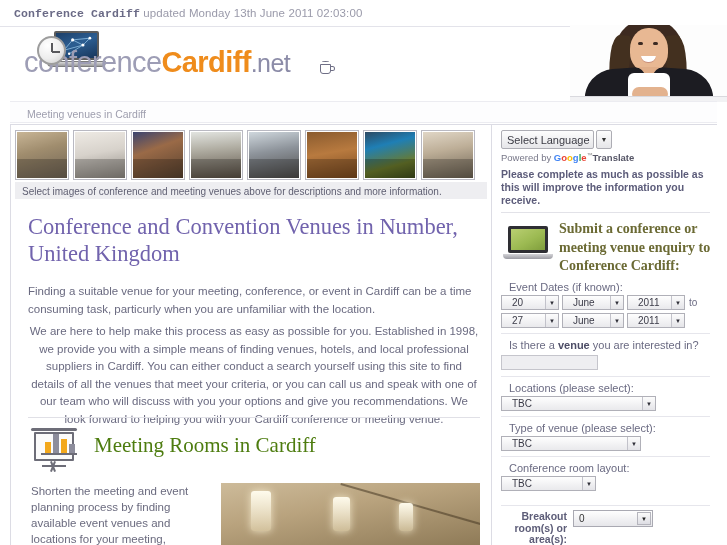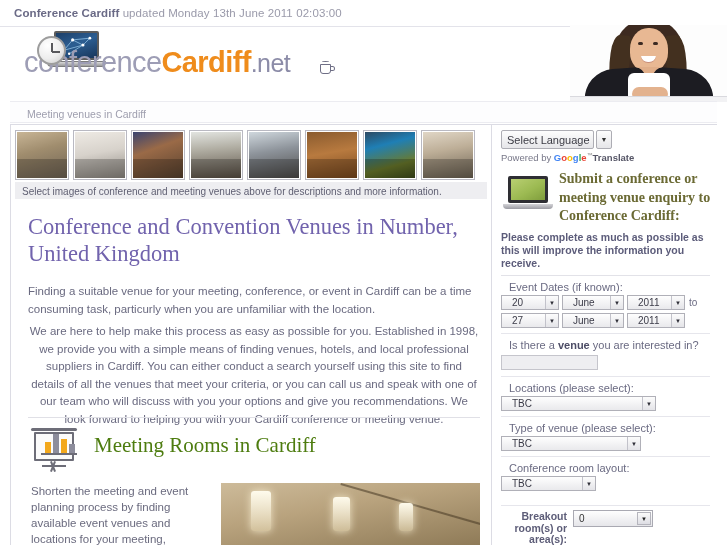--- a/index.html
+++ b/index.html
@@ -27,20 +27,21 @@
   #topbar .tb-inner {
     padding: 7px 0 0 14px;
     font-size: 11.5px;
     color: #9a9aaa;
     letter-spacing: 0.1px;
     white-space: nowrap;
   }
   #topbar .tb-strong {
     font-weight: bold;
     color: #6a6a86;
+    font-family: Liberation Mono, monospace;
   }
 
   
   #header {
     position: absolute; left: 0; top: 27px;
     width: 727px; height: 72px;
     background: #ffffff;
   }
   #logo-wrap {
     position: absolute; left: 14px; top: 2px;
@@ -653,29 +654,29 @@
       <div class="gt-row">
         <div id="gt-select">Select Language</div>
         <div id="gt-arrow">▼</div>
       </div>
 
       <div id="gt-powered">
         <span>Powered by</span>
         <span><span class="g-b">G</span><span class="g-r">o</span><span class="g-y">o</span><span class="g-b">g</span><span class="g-g">l</span><span class="g-r">e</span></span><sup style="font-size:6px;color:#888;">™</sup><span class="gt-translate">Translate</span>
       </div>
 
+      <div id="please-note">Please complete as much as possible as this will improve the information you receive.</div>
+
       <div id="submit-block">
         <div id="lap-icon">
           <div class="li-screen"></div>
           <div class="li-base"></div>
         </div>
         <div id="submit-text">Submit a conference or meeting venue enquiry to Conference Cardiff:</div>
       </div>
-
-      <div id="please-note">Please complete as much as possible as this will improve the information you receive.</div>
 
       <div class="field-label">Event Dates (if known):</div>
 
       <div class="date-row">
         <div class="sel sel-day">
             <span>20</span>
             <span class="arw">▼</span>
           </div>
         <div class="sel sel-month">
             <span>June</span>

